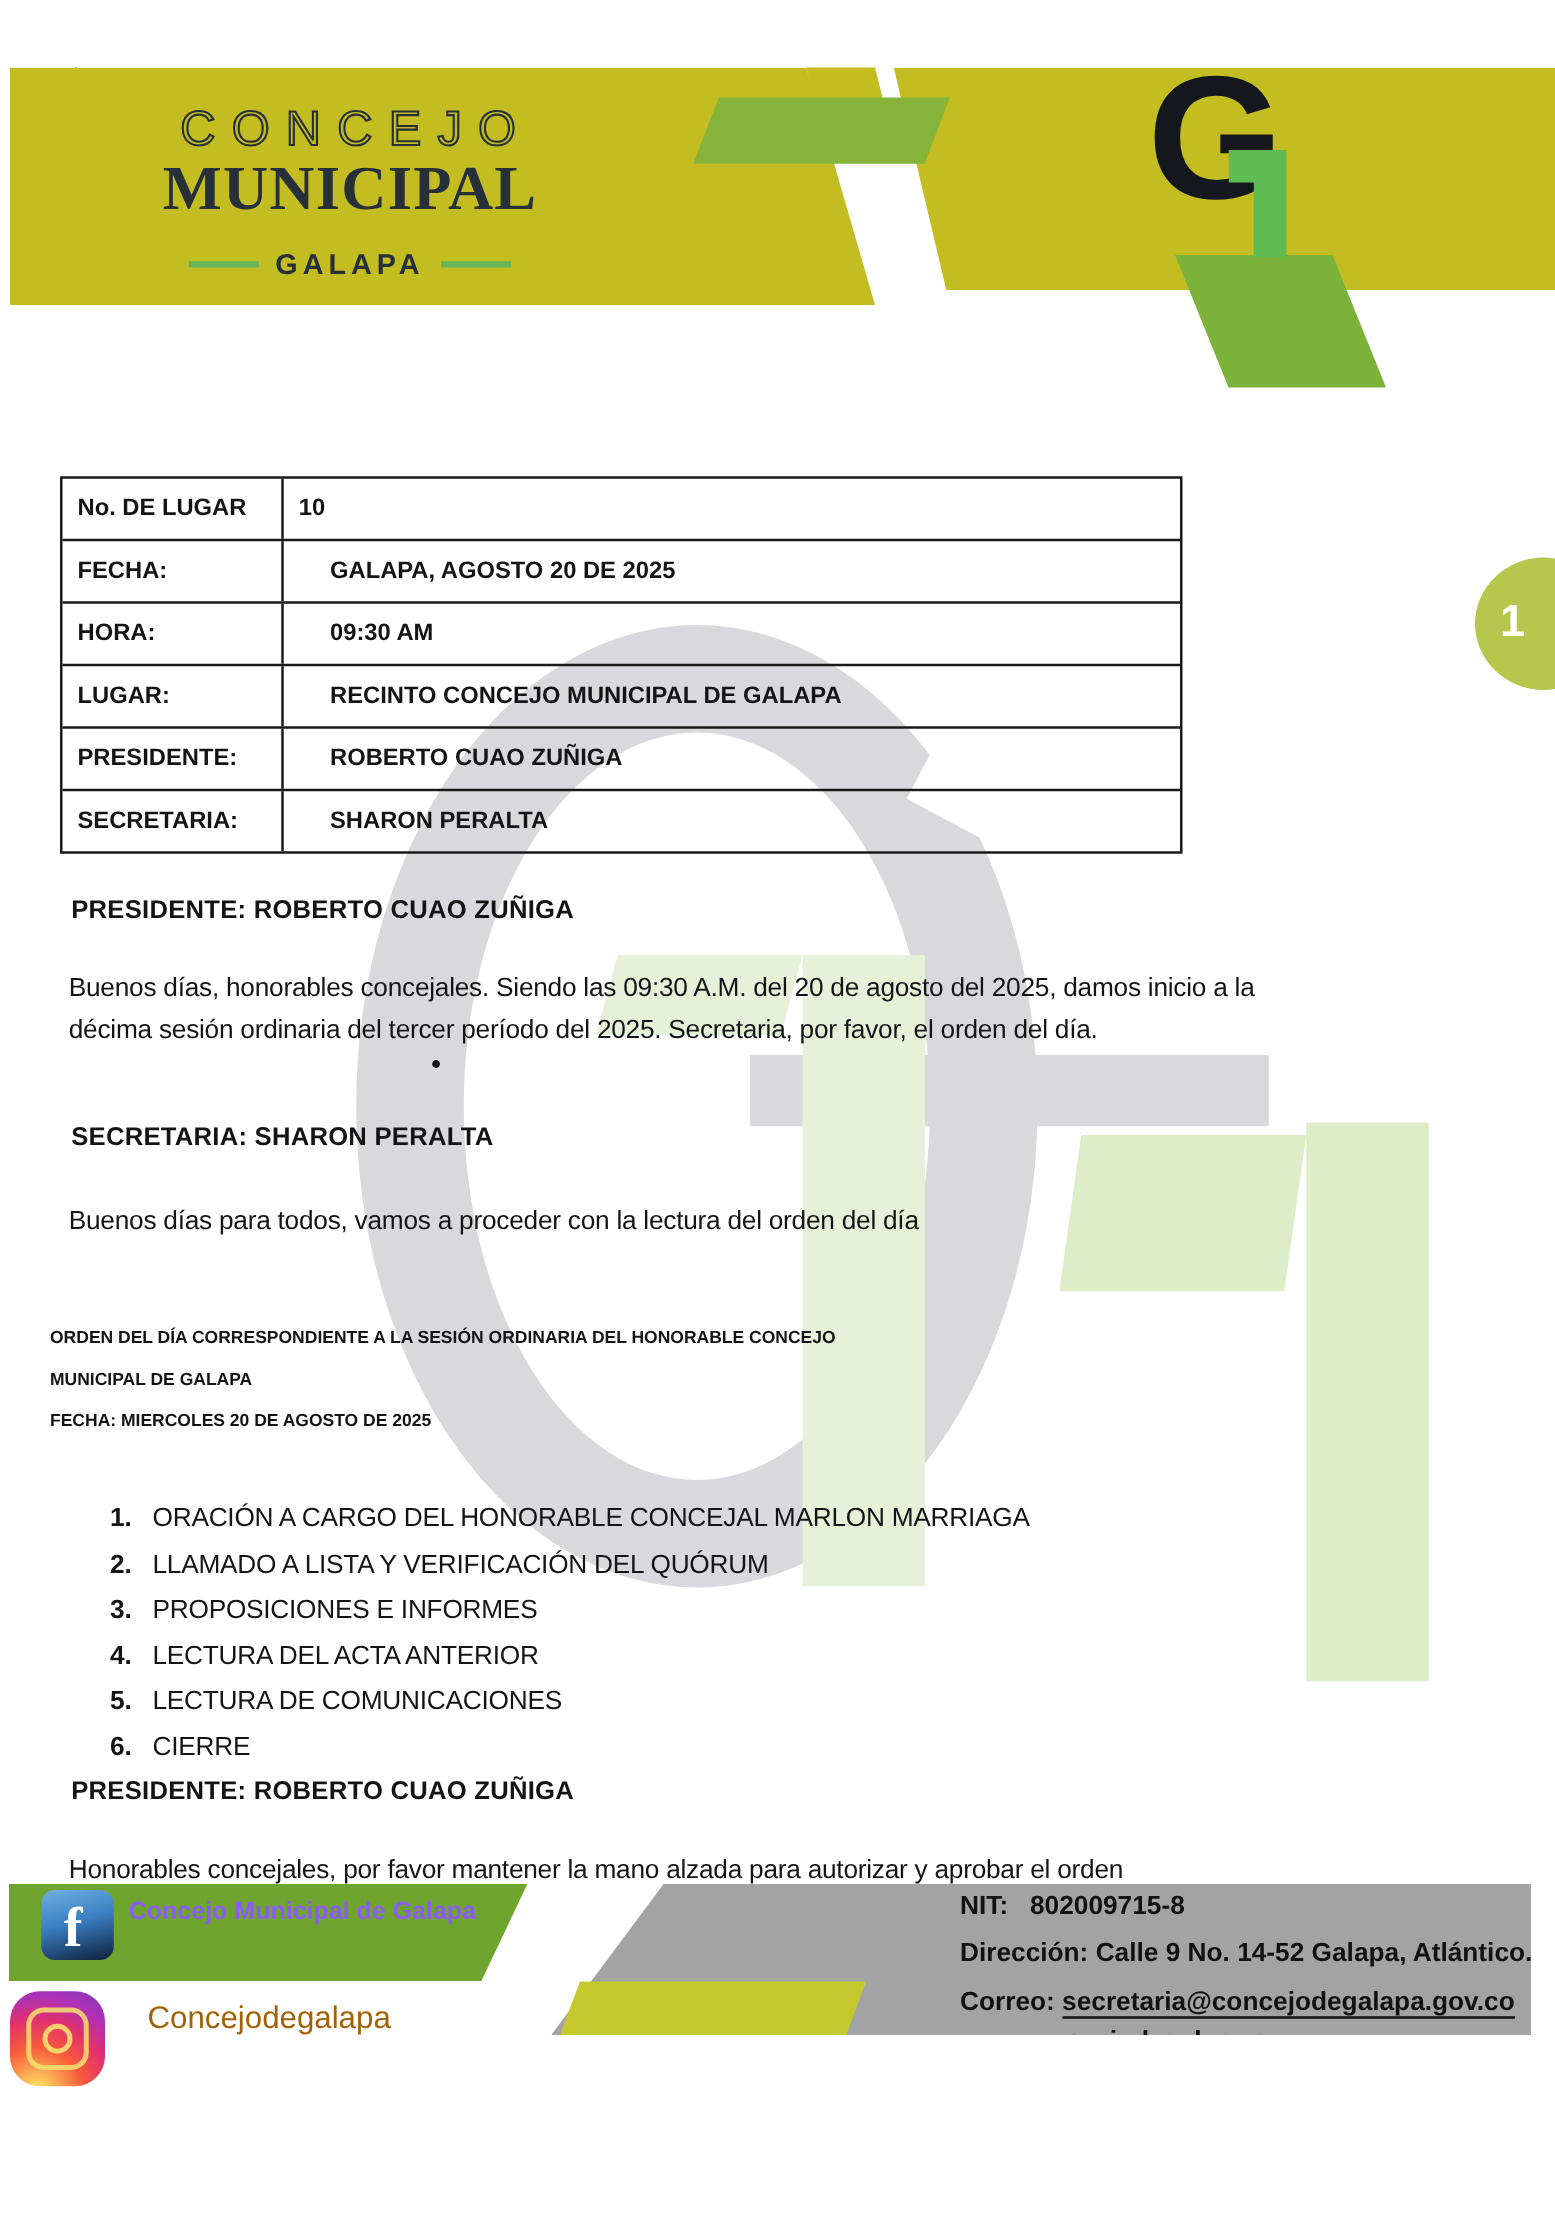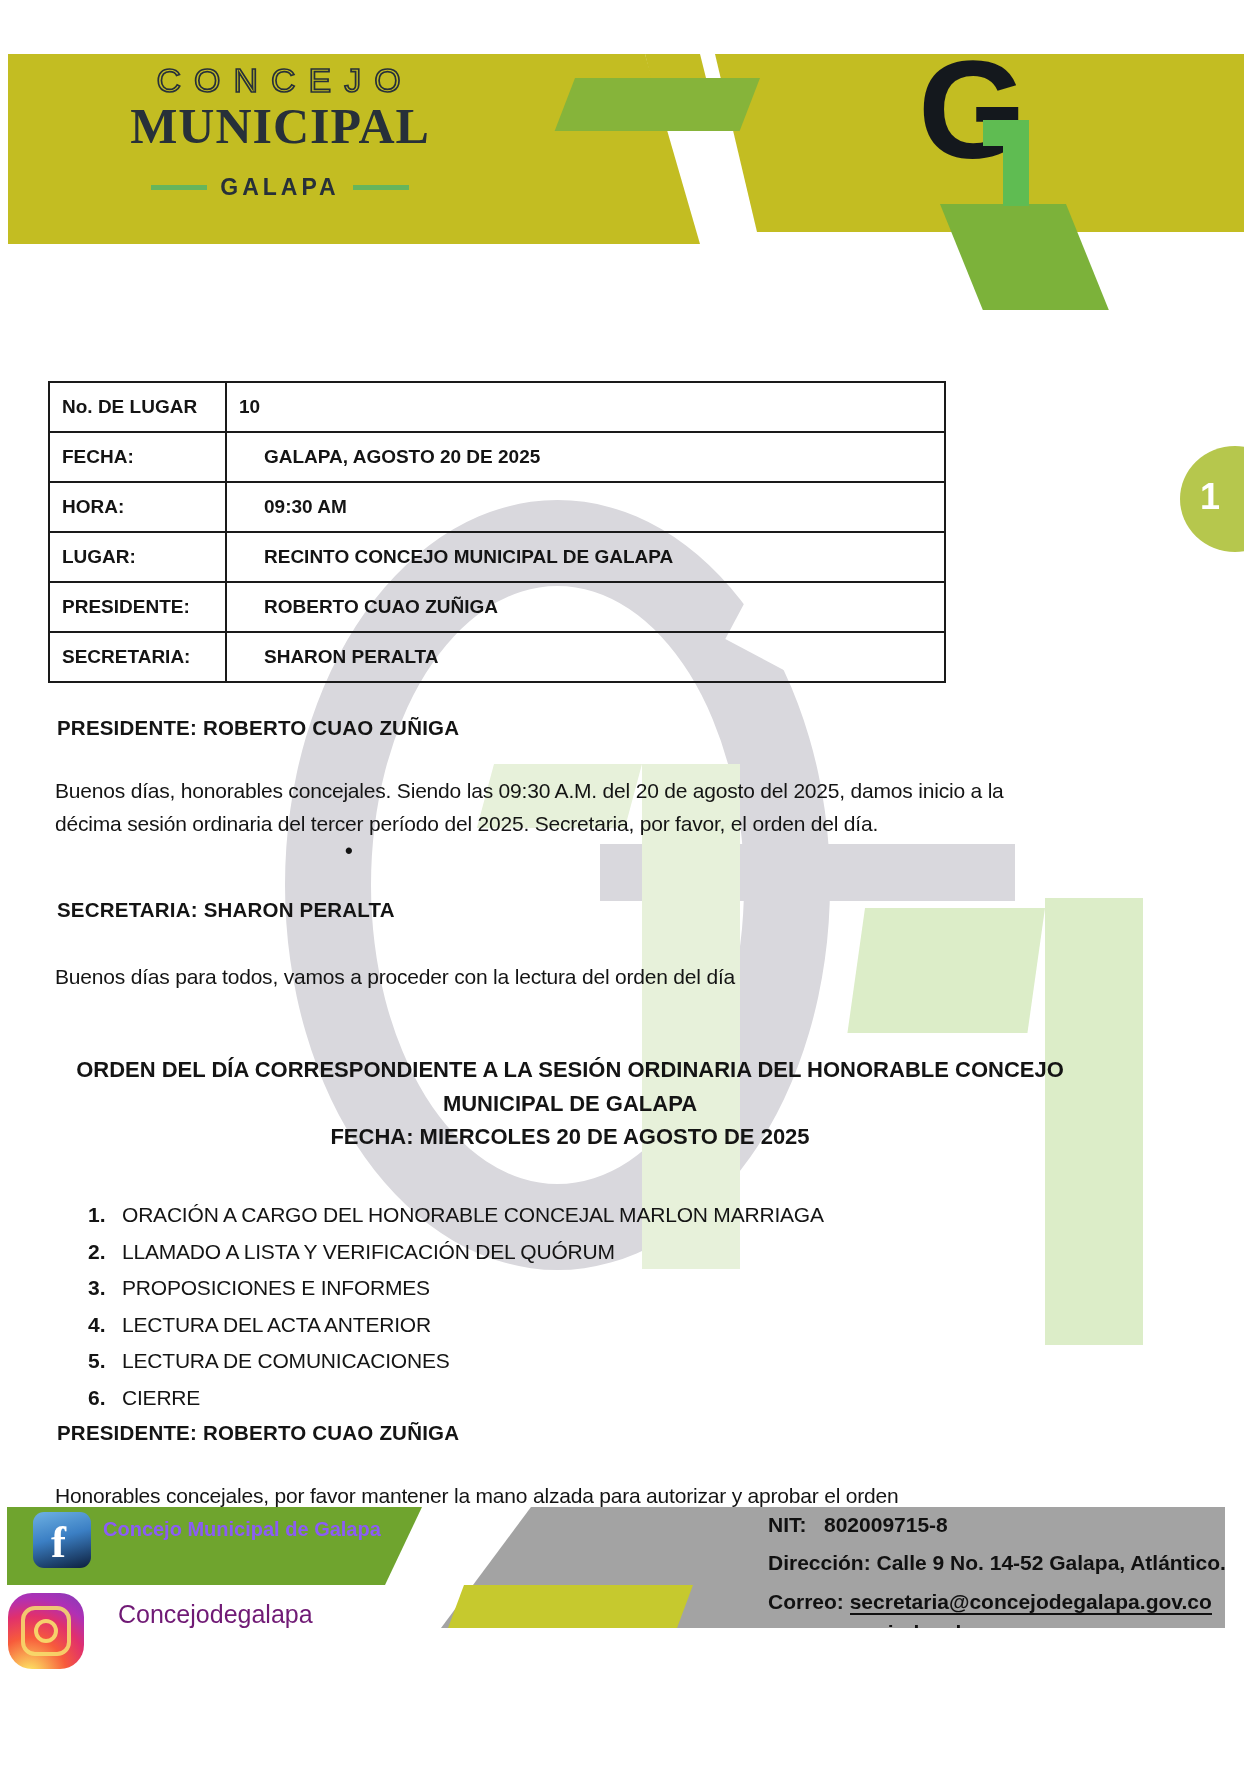--- a/index.html
+++ b/index.html
@@ -13,22 +13,22 @@
   .gap-piece{left:645px;top:54px;width:55px;height:56px;background:#c3bd22;z-index:3;
              transform:skewX(14deg);transform-origin:top left;}
   .strip-gap{left:575px;top:78px;width:185px;height:53px;background:#86b43a;z-index:4;
              transform:skewX(-21deg);transform-origin:top left;}
   .band-right{left:700px;top:54px;width:544px;height:178px;background:#c3bd22;z-index:3;
               clip-path:polygon(15px 0,100% 0,100% 100%,57px 100%);}
   .band-tail{left:940px;top:204px;width:126px;height:106px;background:#7cb23a;z-index:4;
              transform:skewX(22deg);transform-origin:top left;}
 
   .brand{left:105px;top:62px;width:350px;text-align:center;z-index:5;}
-  .brand-l1{font-size:34px;font-weight:400;letter-spacing:13px;color:transparent;
-            -webkit-text-stroke:1.7px #273039;line-height:36px;padding-left:10px;}
+  .brand-l1{font-size:39px;font-weight:400;letter-spacing:13px;color:transparent;
+            -webkit-text-stroke:1.7px #273039;line-height:36px;padding-left:10px;margin-top:24px;}
   .brand-l2{font-family:"Liberation Serif",serif;font-size:50px;font-weight:700;
             color:#273039;line-height:56px;letter-spacing:1px;}
   .brand-l3{display:flex;align-items:center;justify-content:center;gap:13px;margin-top:20px;}
   .brand-l3 .txt{font-size:23px;font-weight:700;letter-spacing:4px;color:#273039;}
   .dash{width:56px;height:5px;background:#66b55c;}
 
   .glogo-g{left:918px;top:40px;font-size:140px;font-weight:700;color:#14181d;z-index:5;
            line-height:140px;letter-spacing:-4px;}
   .g-one-flag{left:983px;top:120px;width:21px;height:26px;background:#5fbc52;z-index:6;}
   .g-one-stem{left:1003px;top:120px;width:26px;height:86px;background:#5fbc52;z-index:6;}
@@ -60,22 +60,22 @@
   .meta-row{display:grid;grid-template-columns:177px 1fr;height:48px;}
   .meta-row + .meta-row{border-top:2px solid #1a1a1a;gap:25px;}
   .meta-label{border-right:2px solid #1a1a1a;display:flex;align-items:center;
               padding-left:12px;font-weight:700;font-size:19px;}
   .meta-value{display:flex;align-items:center;padding-left:12px;font-weight:700;font-size:19px;}
 
   
   .speaker{font-weight:700;font-size:20.5px;z-index:2;letter-spacing:0.2px;}
   .para{font-size:21px;line-height:33px;z-index:2;letter-spacing:-0.2px;}
   .stray{font-size:22px;font-weight:700;z-index:2;}
-  .agenda-title{left:40px;top:1053px;width:1060px;text-align:center;font-weight:700;
-                font-size:22px;line-height:33.5px;z-index:2;}
+  .agenda-title{left:40px;top:1053px;width:1060px;font-weight:700;
+                font-size:14px;line-height:33.5px;z-index:2;}
   .agenda{left:88px;top:1203px;z-index:2;}
   .agenda-item{display:flex;height:36.5px;align-items:flex-start;}
   .agenda-num{width:34px;font-weight:700;font-size:21px;}
   .agenda-text{font-size:21px;letter-spacing:-0.2px;}
 
   
   .f-green{left:7px;top:1507px;width:415px;height:78px;background:#6fa42e;z-index:4;
            clip-path:polygon(0 0,100% 0,calc(100% - 37px) 100%,0 100%);}
   .f-lime{left:441px;top:1507px;width:784px;height:121px;background:#a3a3a3;z-index:4;
           clip-path:polygon(90px 0,100% 0,100% 100%,0 100%);overflow:hidden;}
@@ -88,21 +88,21 @@
            background:linear-gradient(165deg,#6eb1e3 0%,#3b7fc4 45%,#0d1f3c 100%);}
   .fb-icon span{position:absolute;left:18px;top:4px;color:#fff;font-size:45px;font-weight:700;
                 font-family:"Liberation Serif",serif;}
   .fb-label{left:103px;top:1518px;font-size:20px;font-weight:700;color:#8b5cf6;z-index:5;}
   .ig-icon{left:8px;top:1593px;width:76px;height:76px;border-radius:24px;z-index:5;
            background:radial-gradient(circle at 28% 108%,#fce163 5%,#f75b3b 38%,#e1306c 60%,#b030b5 78%,#8a3ab9 95%);}
   .ig-frame{position:absolute;left:13px;top:13px;width:50px;height:50px;border:4px solid #f7e06e;
             border-radius:14px;box-sizing:border-box;opacity:0.85;}
   .ig-lens{position:absolute;left:26px;top:26px;width:24px;height:24px;border:4px solid #f7e06e;
            border-radius:50%;box-sizing:border-box;opacity:0.9;}
-  .ig-label{left:118px;top:1600px;font-size:25px;font-weight:400;color:#701a75;z-index:5;}
+  .ig-label{left:118px;top:1600px;font-size:25px;font-weight:400;color:#a16207;z-index:5;}
 </style>
 </head>
 <body>
 
 <div id="page">
 
   <div class="abs wm wm-ring"></div>
   <div class="abs wm wm-gap"></div>
   <div class="abs wm wm-bar"></div>
   <div class="abs wm wm1-flag"></div>

